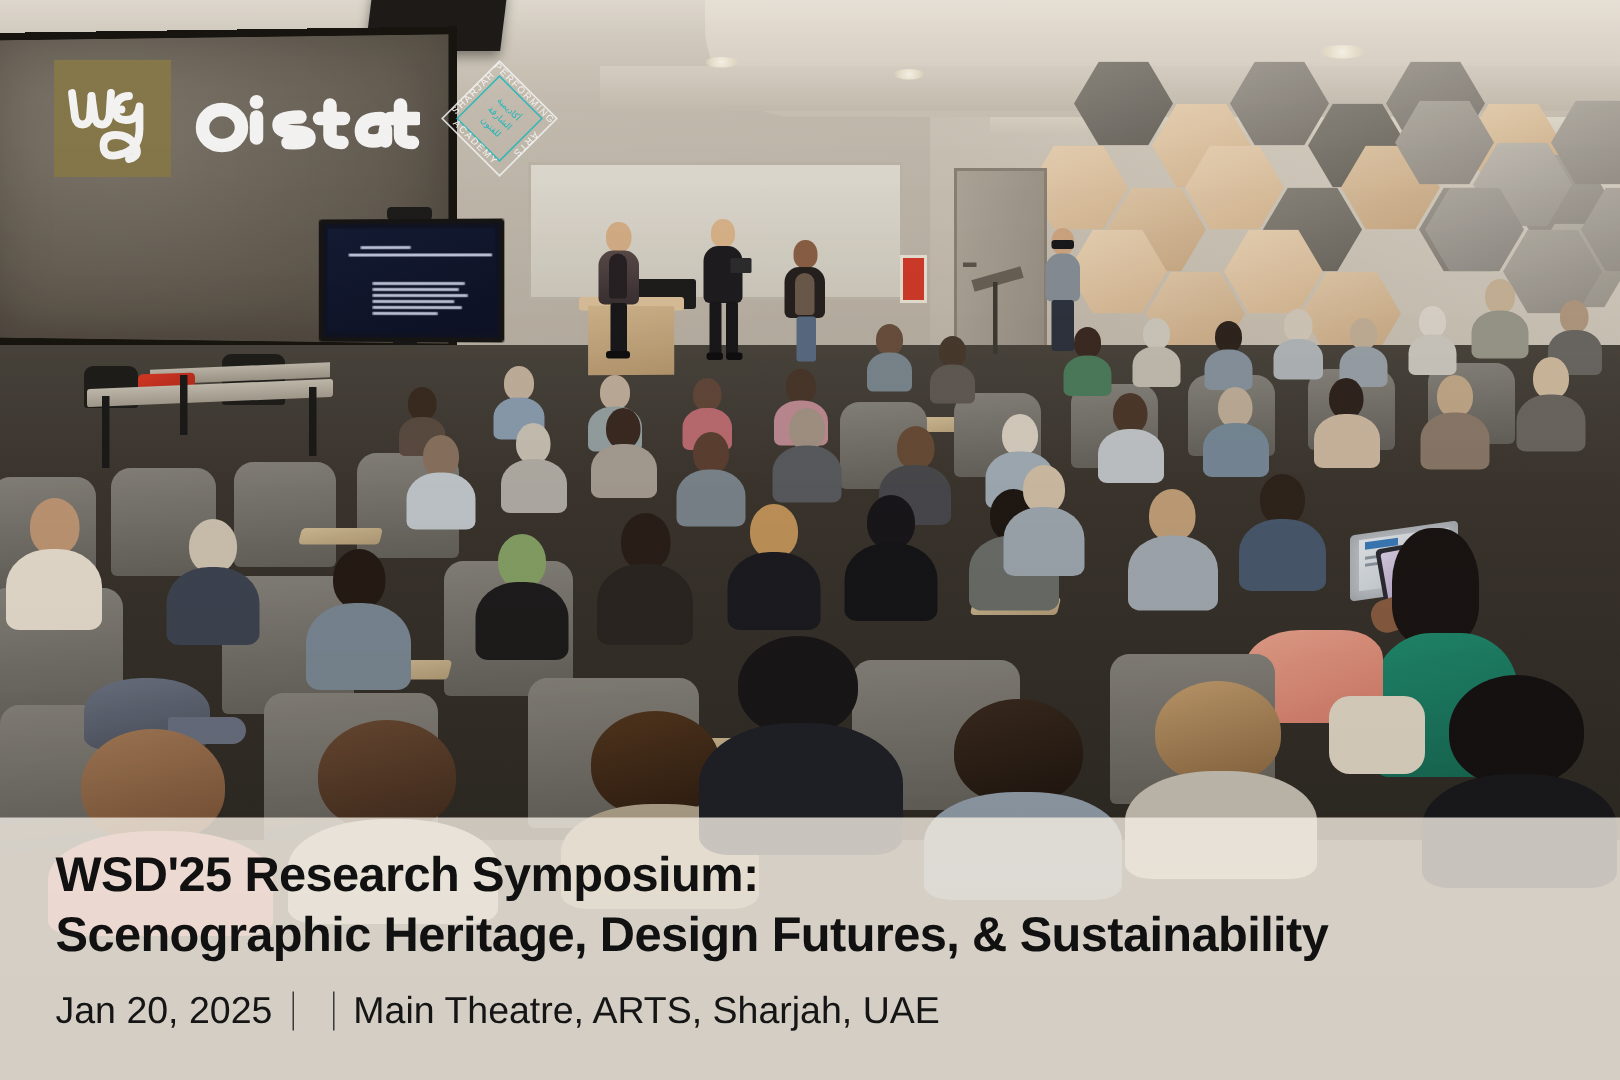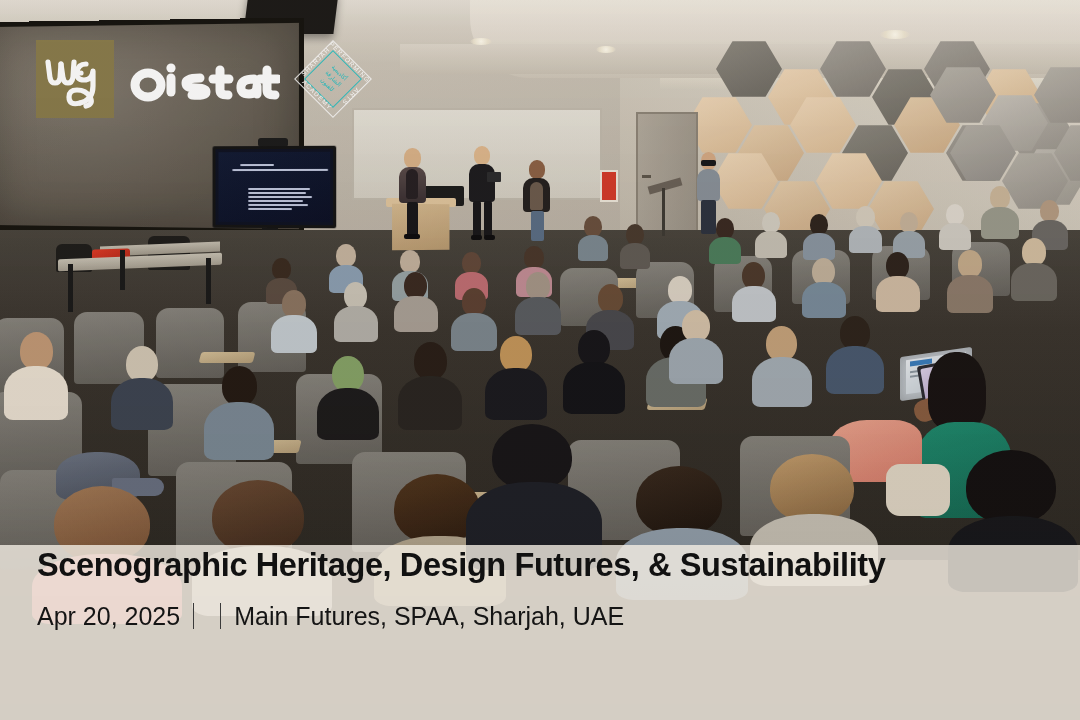--- a/index.html
+++ b/index.html
@@ -668,23 +668,24 @@
     <div class="aud" style="left:966px;top:450px;">
       <div class="h" style="left:0;top:0;width:90px;height:74px;background:#141011;"></div>
       <div class="s" style="left:-18px;top:66px;width:130px;height:76px;background:#17181c;"></div>
     </div>
 
     <div style="position:absolute;inset:0;background:linear-gradient(180deg,rgba(60,48,34,.05) 0%,rgba(30,22,14,.12) 70%,rgba(20,14,8,.20) 100%);pointer-events:none;"></div>
   </div>
 
   <div class="overlay">
     <div class="ov-text">
+      <div id="title1" class="title-line">WSD'25 Research Symposium:</div>
       <div class="title-line">Scenographic Heritage, Design Futures, &amp; Sustainability</div>
       <div class="meta">
-        <span>Apr 20, 2025</span>
+        <span>Jan 20, 2025</span>
         <span class="sep"></span>
         <span class="sep"></span>
-        <span>Main Futures, SPAA, Sharjah, UAE</span>
+        <span>Main Theatre, ARTS, Sharjah, UAE</span>
       </div>
     </div>
   </div>
 
 </div>
 
 </body></html>

